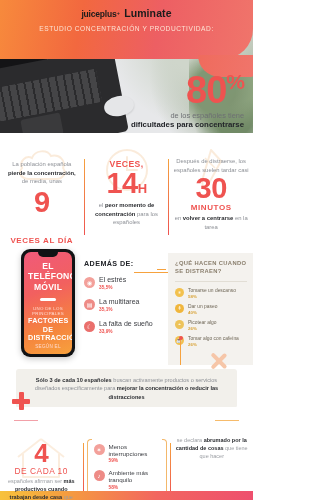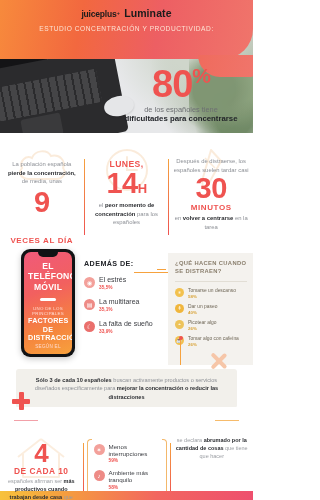--- a/index.html
+++ b/index.html
@@ -81,21 +81,21 @@
   .hero-sub {
     position:absolute; top:25px; left:0; width:253px; text-align:center; z-index:5;
     font-size:6.6px; letter-spacing:.55px; color:#fde3d4; font-weight:400;
   }
   .hero-title {
     position:absolute; top:34px; left:0; width:253px; text-align:center; z-index:5;
     font-size:14.2px; font-weight:700; color:#fff; letter-spacing:.2px;
   }
 
   .stat80 {
-    position:absolute; right:9px; top:66px; width:126px; z-index:5; text-align:center;
+    position:absolute; right:9px; top:72px; width:126px; z-index:5; text-align:right;
   }
   .stat80 .big { font-size:38px; font-weight:700; color:#ef5350; line-height:.94; letter-spacing:-1px; }
   .stat80 .big .pct { font-size:21px; vertical-align:super; }
   .stat80 .l1 { font-size:7.4px; color:#6d6f73; margin-top:3px; }
   .stat80 .l2 { font-size:7.8px; color:#23252a; font-weight:700; line-height:1.25; }
 
   
   .sec1 { position:relative; width:253px; height:120px; background:#fff; padding-top:10px; }
   .cols3 { display:flex; height:108px; }
   .col { flex:1; position:relative; text-align:center; padding:0 4px; }
@@ -206,21 +206,21 @@
   .pill-line-l{position:absolute;left:14px;top:12.5px;width:24px;height:1px;background:#f2a0a8;}
   .pill-line-r{position:absolute;right:14px;top:12.5px;width:24px;height:1px;background:#f6bb6b;}
 
   .row4 { position:absolute; top:28px; left:0; width:253px; display:flex; height:68px; }
   .c4 { flex:1; position:relative; text-align:center; padding:0 4px; }
   .d4 { width:1px; align-self:center; height:52px; background:linear-gradient(180deg,#f6a23e,#ef5350); }
   .house {
     position:absolute; left:50%; transform:translateX(-50%); top:0; opacity:.45;
   }
   .n4 { font-size:26px; font-weight:700; color:#ef5350; line-height:.95; position:relative; z-index:2; letter-spacing:-.5px; }
-  .l4 { font-size:8.4px; font-weight:700; color:#ef5350; letter-spacing:.5px; position:relative; z-index:2; }
+  .l4 { font-size:8.4px; font-weight:400; color:#ef5350; letter-spacing:.5px; position:relative; z-index:2; }
   .t4 { font-size:5.5px; color:#9a9da2; line-height:1.45; position:relative; z-index:2; margin-top:2px; }
   .t4 b { color:#2b2d31; font-weight:700; }
   .n44 { font-size:29px; font-weight:700; color:#ef5350; line-height:1; letter-spacing:-1px; }
   .n44 .pct { font-size:16px; vertical-align:super; }
 
   .mid4 { width:86px; padding-top:2px; }
   .li4 { display:flex; align-items:flex-start; gap:4px; margin-bottom:6px; text-align:left; }
   .li4 .li-txt { font-size:6.2px; }
   .brace {
     position:absolute; left:3px; top:4px; width:5px; height:56px;
@@ -283,21 +283,21 @@
       </div>
 
       <div class="divider"></div>
 
       <div class="col">
         <svg class="ghost" width="46" height="46" viewBox="0 0 46 46">
           <circle cx="23" cy="23" r="20" fill="none" stroke="#f7d9b8" stroke-width="2"></circle>
           <path d="M23 10 V23 H33" fill="none" stroke="#f7d9b8" stroke-width="2" stroke-linecap="round"></path>
         </svg>
         <div style="height:16px"></div>
-        <div class="c-top">LUNES,</div>
+        <div class="c-top">VECES,</div>
         <div class="c-big"><span>14</span><span class="unit">H</span></div>
         <div class="c-sub" style="margin-top:3px">
           <span>el </span><b>peor momento de concentración</b><span> para los españoles</span>
         </div>
       </div>
 
       <div class="divider"></div>
 
       <div class="col">
         <svg class="ghost" width="34" height="44" viewBox="0 0 34 44">

